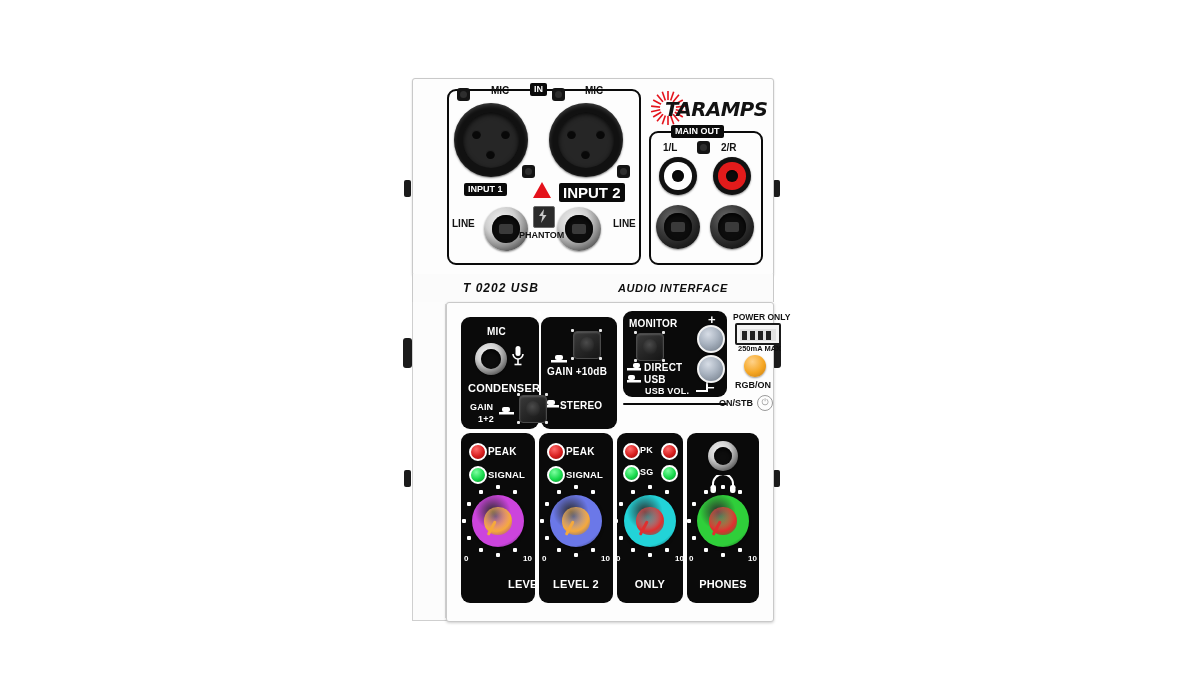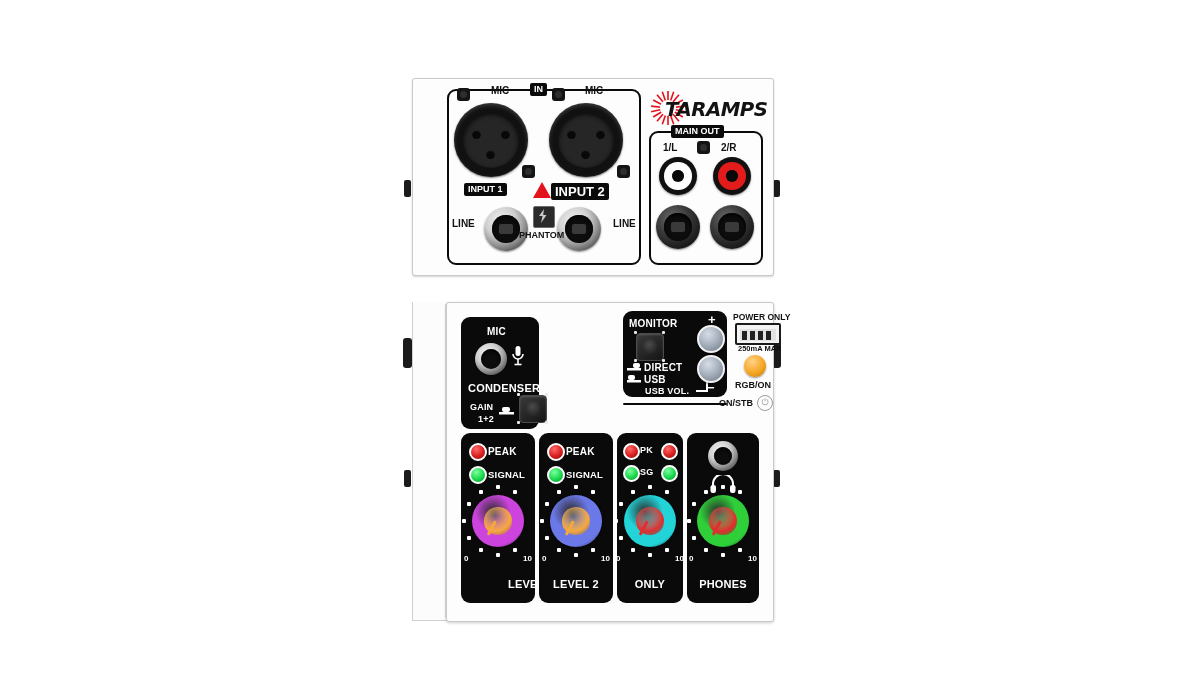--- a/index.html
+++ b/index.html
@@ -154,21 +154,21 @@
 
     <div class="xlr" style="left:136px;top:24px;width:74px;height:74px;">
       <div class="xlr-in">
         <div class="xlr-pin" style="left:9px;top:18px;"></div>
         <div class="xlr-pin" style="left:38px;top:18px;"></div>
         <div class="xlr-pin" style="left:23px;top:38px;"></div>
       </div>
     </div>
 
     <div class="chip" style="left:51px;top:104px;font-size:9px;">INPUT 1</div>
-    <div class="chip" style="left:138px;top:104px;font-size:13px;">INPUT 2</div>
+    <div class="chip" style="left:146px;top:104px;font-size:15px;">INPUT 2</div>
 
     <div class="warn" style="left:120px;top:103px;">
       <div class="warn-bang">!</div>
     </div>
 
     <div class="lbl-dark" style="left:39px;top:140px;font-size:10px;">LINE</div>
     <div class="lbl-dark" style="left:200px;top:140px;font-size:10px;">LINE</div>
 
     <div class="trs" style="left:71px;top:128px;width:44px;height:44px;">
       <div class="trs-in"></div>
@@ -233,20 +233,26 @@
     <div class="trs trs-dark" style="left:243px;top:126px;width:44px;height:44px;">
       <div class="trs-in"></div>
       <div class="trs-slot"></div>
     </div>
     <div class="trs trs-dark" style="left:297px;top:126px;width:44px;height:44px;">
       <div class="trs-in"></div>
       <div class="trs-slot"></div>
     </div>
   </div>
 
+  <div class="panel-mid">
+    <div style="position:absolute;left:50px;top:7px;font-size:12px;font-weight:bold;
+                font-style:italic;letter-spacing:1px;color:#0d0d0d;">T 0202 USB</div>
+    <div style="position:absolute;left:205px;top:8px;font-size:11px;font-weight:bold;
+                font-style:italic;letter-spacing:.6px;color:#0d0d0d;">AUDIO INTERFACE</div>
+  </div>
 
   <div class="flank"></div>
   <div class="flank-line"></div>
 
   <div class="panel-bot">
 
     <div class="mod" style="left:14px;top:14px;width:78px;height:112px;">
       <div class="lbl" style="left:26px;top:10px;font-size:10px;">MIC</div>
       <div class="trs" style="left:14px;top:26px;width:32px;height:32px;">
         <div class="trs-in"></div>
@@ -256,20 +262,38 @@
         <path d="M2 9 a5 5 0 0 0 10 0" stroke="#fff" stroke-width="1.6" fill="none"></path>
         <line x1="7" y1="14" x2="7" y2="19" stroke="#fff" stroke-width="1.6"></line>
         <line x1="3.5" y1="19.5" x2="10.5" y2="19.5" stroke="#fff" stroke-width="1.6"></line>
       </svg>
       <div class="lbl" style="left:7px;top:66px;font-size:11px;">CONDENSER</div>
 
       <div class="lbl" style="left:9px;top:86px;font-size:9px;">GAIN</div>
       <div class="lbl" style="left:17px;top:98px;font-size:9px;">1+2</div>
     </div>
 
+    <div class="mod" style="left:94px;top:14px;width:76px;height:112px;">
+      <div class="sw" style="left:32px;top:14px;width:26px;height:26px;"></div>
+      <div class="sw-corner" style="left:30px;top:12px;"></div>
+      <div class="sw-corner" style="left:58px;top:12px;"></div>
+      <div class="sw-corner" style="left:30px;top:40px;"></div>
+      <div class="sw-corner" style="left:58px;top:40px;"></div>
+      <svg width="16" height="8" viewBox="0 0 16 8" style="position:absolute;left:10px;top:38px;">
+        <rect x="0" y="5" width="16" height="2.5" fill="#fff"></rect>
+        <rect x="4" y="0" width="8" height="5" rx="2" fill="#fff"></rect>
+      </svg>
+      <div class="lbl" style="left:6px;top:50px;font-size:10px;">GAIN +10dB</div>
+
+      <svg width="15" height="8" viewBox="0 0 15 8" style="position:absolute;left:3px;top:83px;">
+        <rect x="0" y="5" width="15" height="2.5" fill="#fff"></rect>
+        <rect x="3" y="0" width="8" height="5" rx="2" fill="#fff"></rect>
+      </svg>
+      <div class="lbl" style="left:19px;top:84px;font-size:10px;">STEREO</div>
+    </div>
 
     <div class="sw" style="left:72px;top:92px;width:26px;height:26px;"></div>
     <div class="sw-corner" style="left:70px;top:90px;"></div>
     <div class="sw-corner" style="left:98px;top:90px;"></div>
     <div class="sw-corner" style="left:70px;top:118px;"></div>
     <div class="sw-corner" style="left:98px;top:118px;"></div>
     <svg width="15" height="8" viewBox="0 0 15 8" style="position:absolute;left:52px;top:104px;">
       <rect x="0" y="5" width="15" height="2.5" fill="#fff"></rect>
       <rect x="3" y="0" width="8" height="5" rx="2" fill="#fff"></rect>
     </svg>

